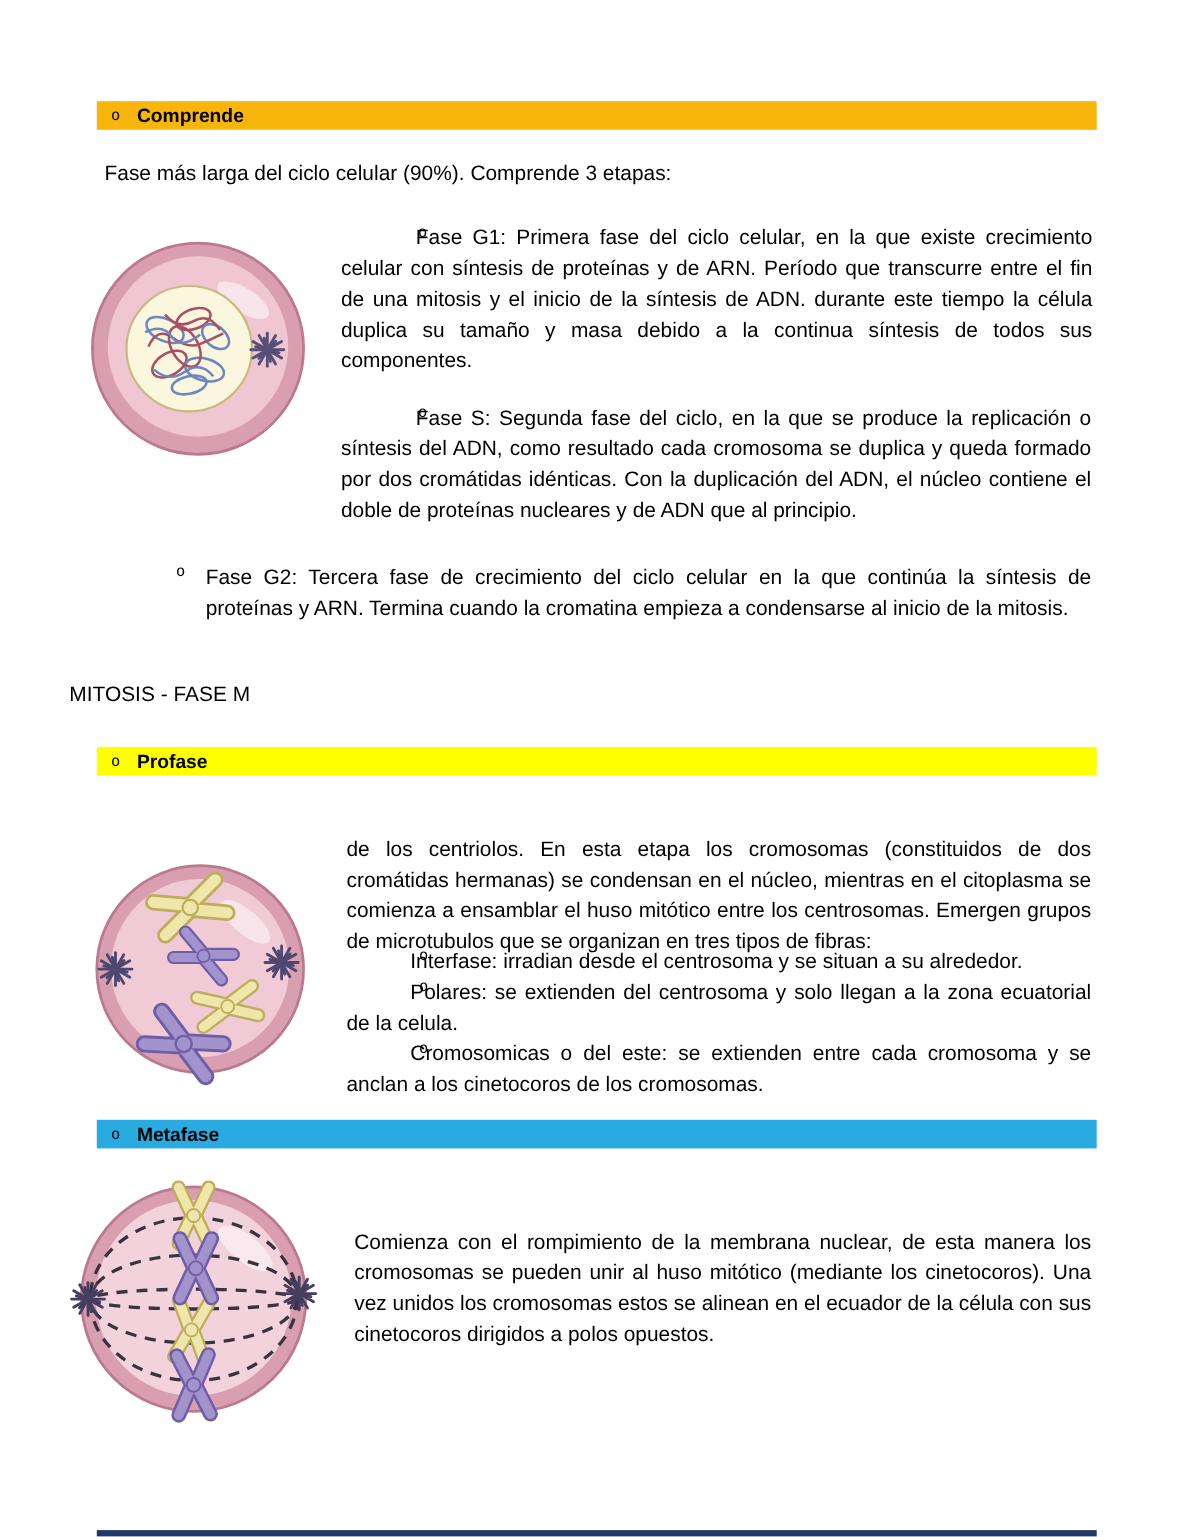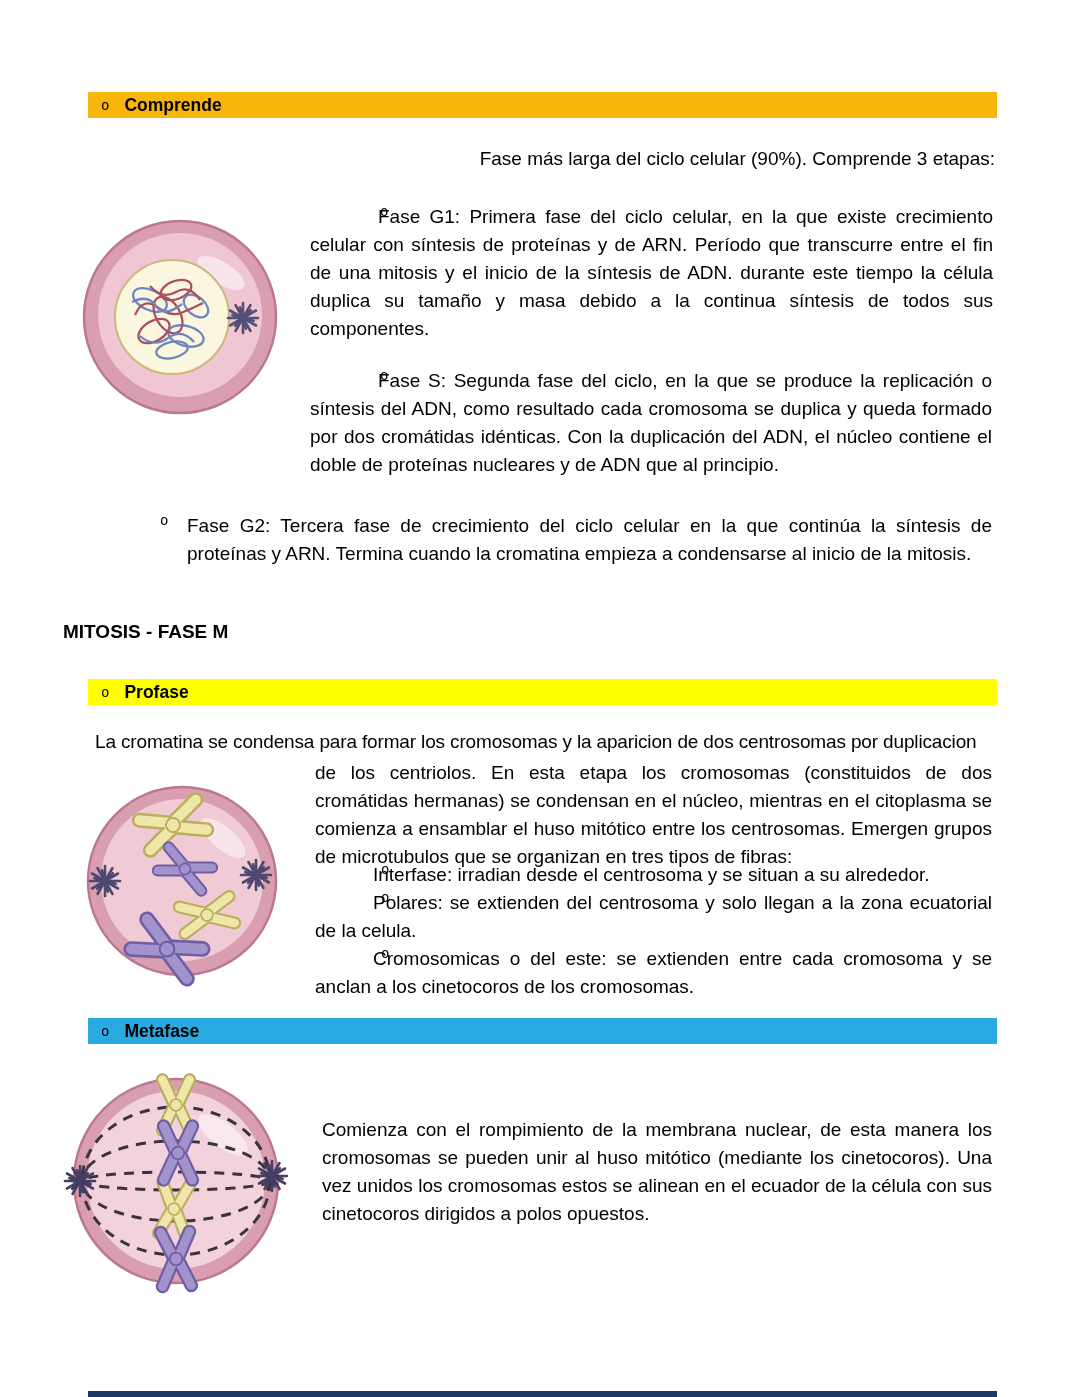--- a/index.html
+++ b/index.html
@@ -20,21 +20,21 @@
     font-family:"DejaVu Sans Mono", monospace; font-size:14px; font-weight:normal;
     line-height:1;
   }
   p.body {
     margin:0; font-size:19px; line-height:28px; text-align:justify;
   }
   p.body .lead { font-weight:normal; }
   .pb { position:absolute; top:1px; }
   .next-bar { left:88px; top:1391px; width:909px; height:6px; background:var(--next-bar,#1F3864); }
   .s-spacer { float:left; width:125px; height:88px; }
-  .heading { font-size:19px; font-weight:bold; }
+  .heading { font-size:19px; font-weight:normal; }
   .intro-line { font-size:19px; letter-spacing:-0.15px; white-space:nowrap; }
   svg.cell { display:block; }
 </style>
 </head>
 <body>
 
 <svg width="0" height="0" style="position:absolute" aria-hidden="true">
   <defs>
     <g id="chrom">
       <path d="M-30,-16 L0,-2 L30,-16 M-30,16 L0,2 L30,16" stroke="var(--cl)" stroke-width="15" stroke-linecap="round" stroke-linejoin="round" fill="none"></path>
@@ -65,21 +65,21 @@
   </defs>
 </svg>
 
 <div class="page">
 
   <div class="abs bar bar-interfase" style="top:92px">
     <span class="bullet">o</span>
     <span>Comprende</span>
   </div>
 
-  <p class="body abs" style="left:95px; top:145px; width:900px; text-align:right">Fase más larga del ciclo celular (90%). Comprende 3 etapas:</p>
+  <p class="body abs" style="left:95px; top:145px; width:900px; text-align:left">Fase más larga del ciclo celular (90%). Comprende 3 etapas:</p>
 
   <svg class="cell abs" style="left:80px; top:210px" width="200" height="215" viewBox="0 0 200 215" role="img">
     <circle cx="100" cy="107" r="96" fill="#D99FB0" stroke="#BC7890" stroke-width="2.5"></circle>
     <circle cx="100" cy="105" r="82" fill="#EFC6D2"></circle>
     <ellipse cx="141" cy="63" rx="27" ry="11" fill="#ffffff" opacity="0.55" transform="rotate(32 141 63)"></ellipse>
     <circle cx="92" cy="107" r="57" fill="#FBF7DE" stroke="#C8BA7E" stroke-width="2"></circle>
     <g fill="none" stroke-width="2.3">
       <clipPath id="nclip">
           <circle cx="92" cy="107" r="54"></circle>
         </clipPath>
@@ -119,21 +119,20 @@
     <span>Tercera fase de crecimiento del ciclo celular en la que continúa la síntesis de proteínas y ARN. Termina cuando la cromatina empieza a condensarse al inicio de la mitosis.</span>
   </p>
 
   <div class="abs heading" style="left:63px; top:621px">MITOSIS - FASE M</div>
 
   <div class="abs bar bar-profase" style="top:679px">
     <span class="bullet">o</span>
     <span>Profase</span>
   </div>
 
-  <div class="abs intro-line" style="left:95px; top:731px">La cromatina se condensa para formar los cromosomas y la aparicion de dos centrosomas por duplicacion</div>
 
   <svg class="cell abs" style="left:85px; top:763px" width="195" height="237" viewBox="0 0 195 237" role="img">
     <circle cx="97" cy="118" r="94" fill="#D99FB0" stroke="#BC7890" stroke-width="2.5"></circle>
     <circle cx="97" cy="117" r="81" fill="#F0CBD6"></circle>
     <ellipse cx="138" cy="75" rx="28" ry="11" fill="#ffffff" opacity="0.5" transform="rotate(40 138 75)"></ellipse>
     <g class="y" style="--cf:#EFE7A9; --cl:#BCAE5E">
       <use href="#chrom" transform="translate(88,62) rotate(-20)"></use>
       <use href="#chrom" transform="translate(122,152) rotate(-12) scale(0.85)"></use>
     </g>
     <g class="p" style="--cf:#A393CC; --cl:#6F5EA6">

